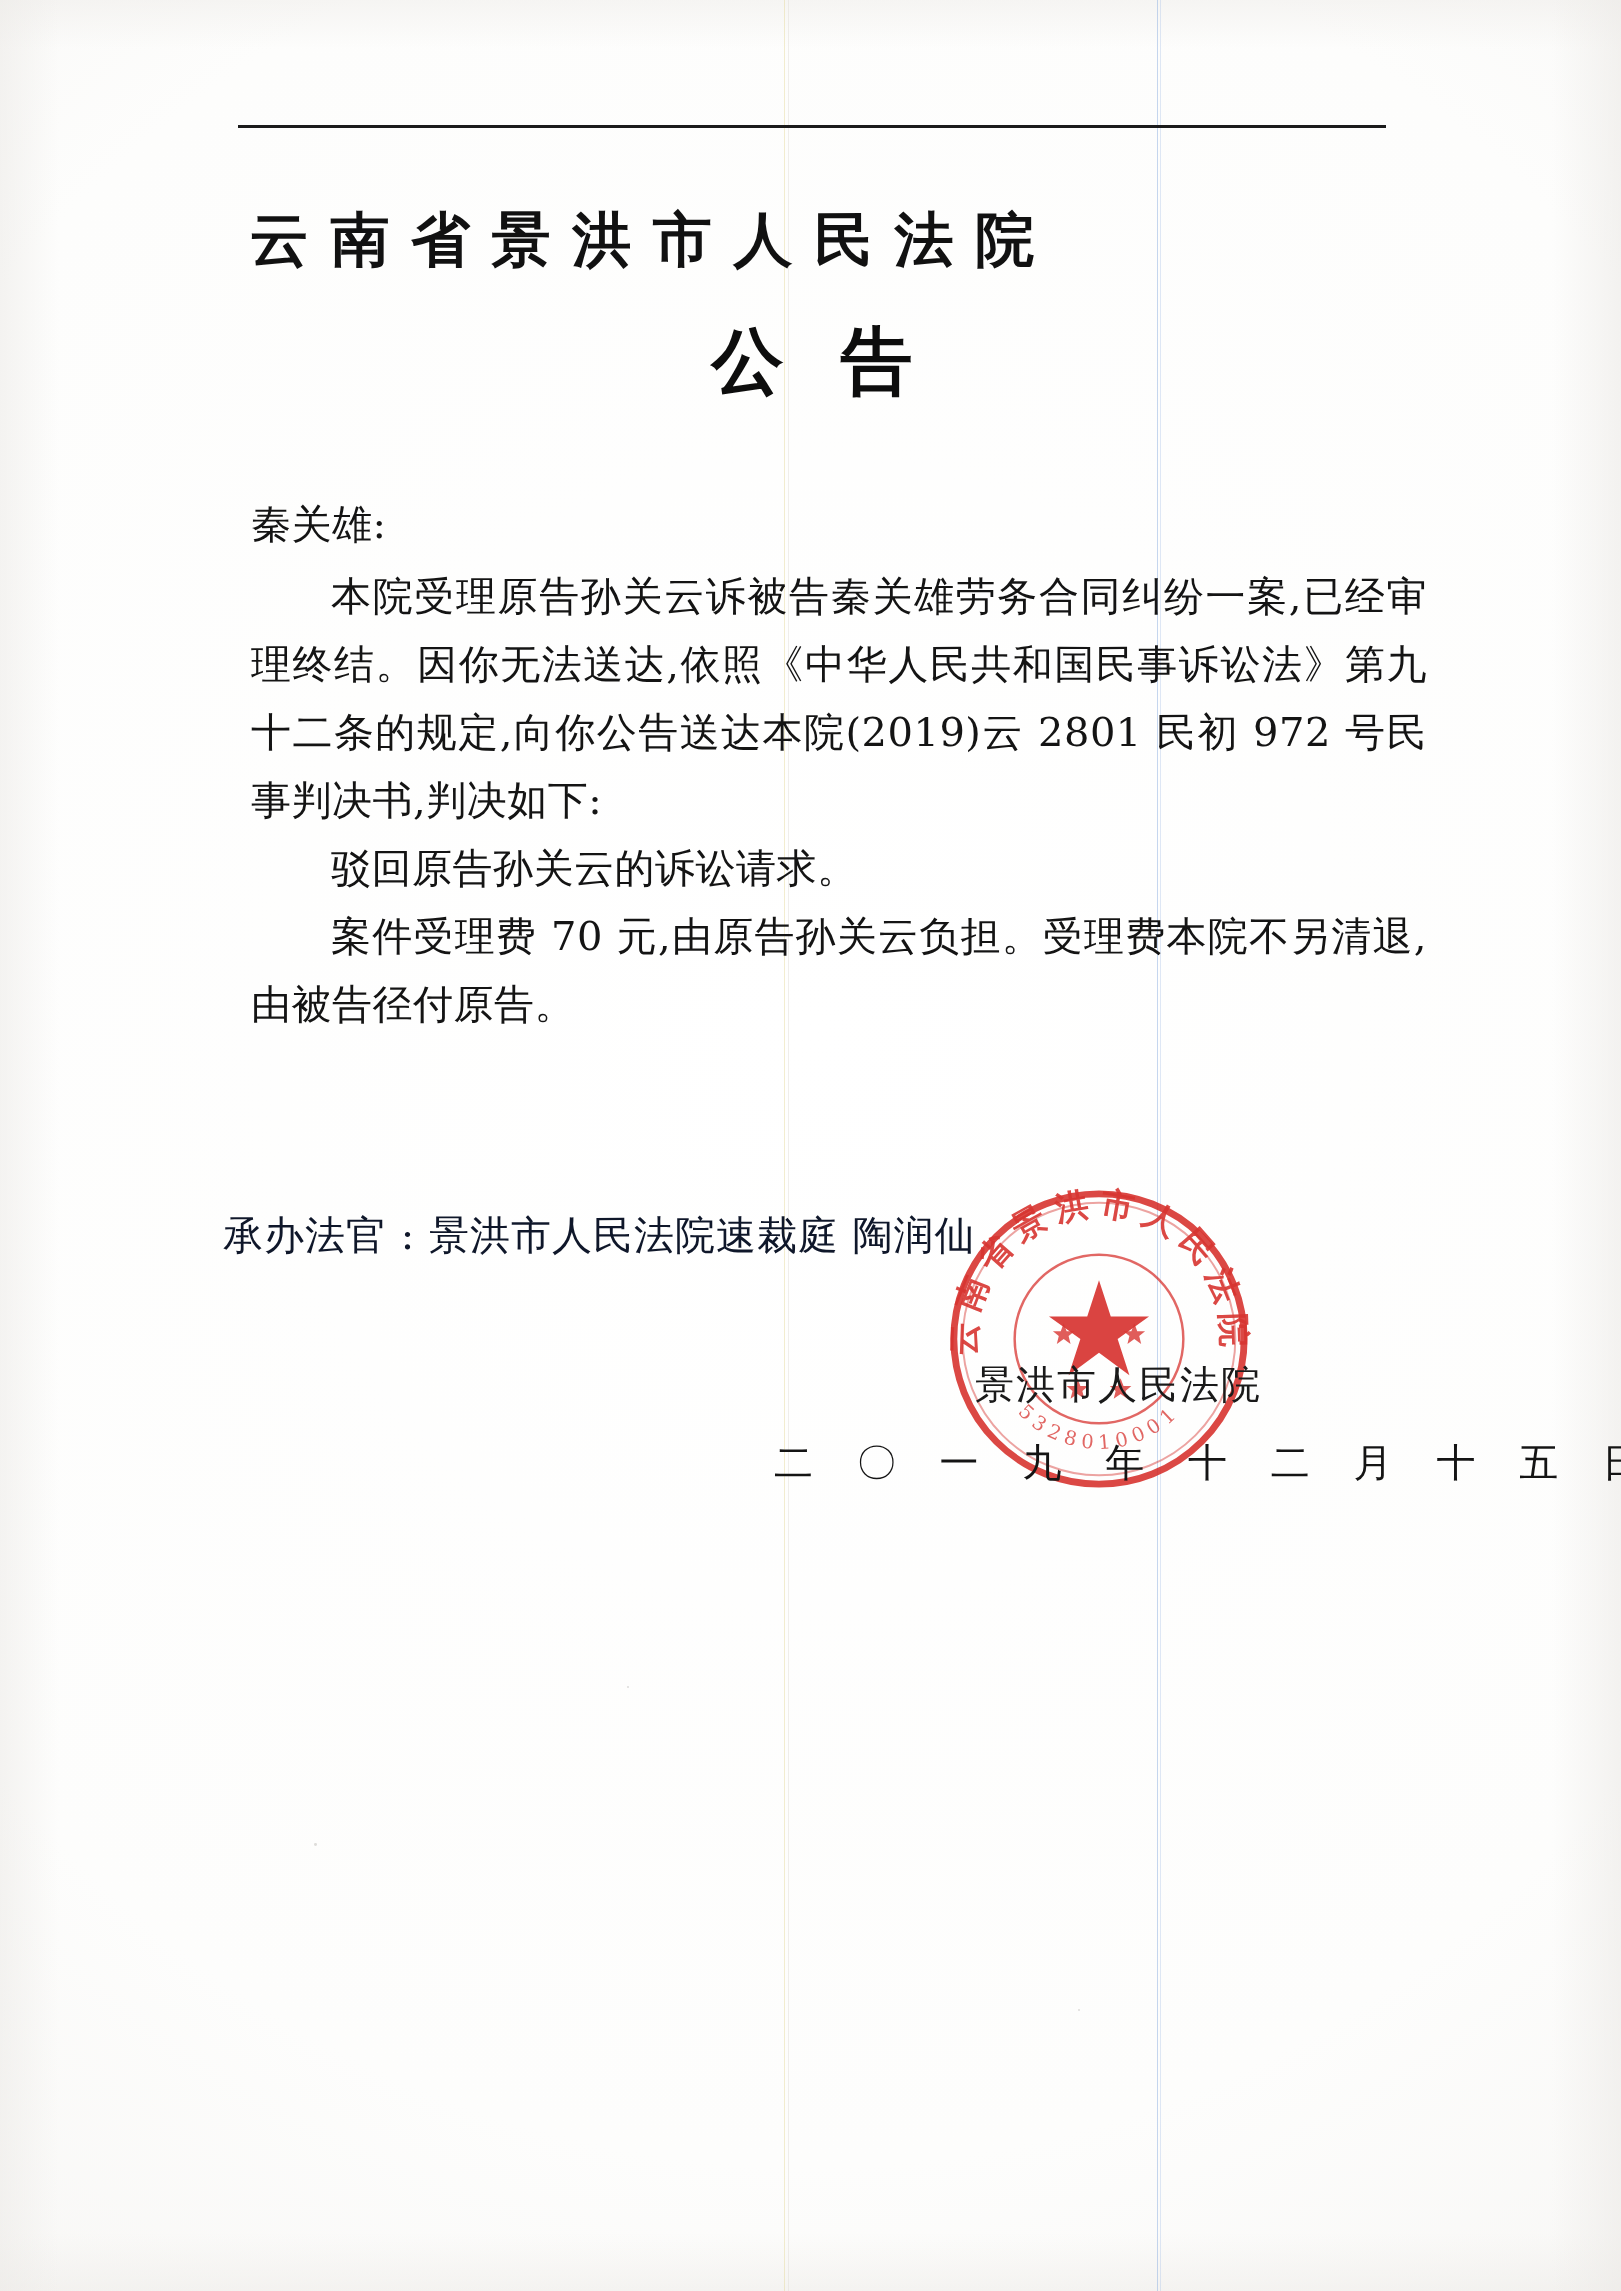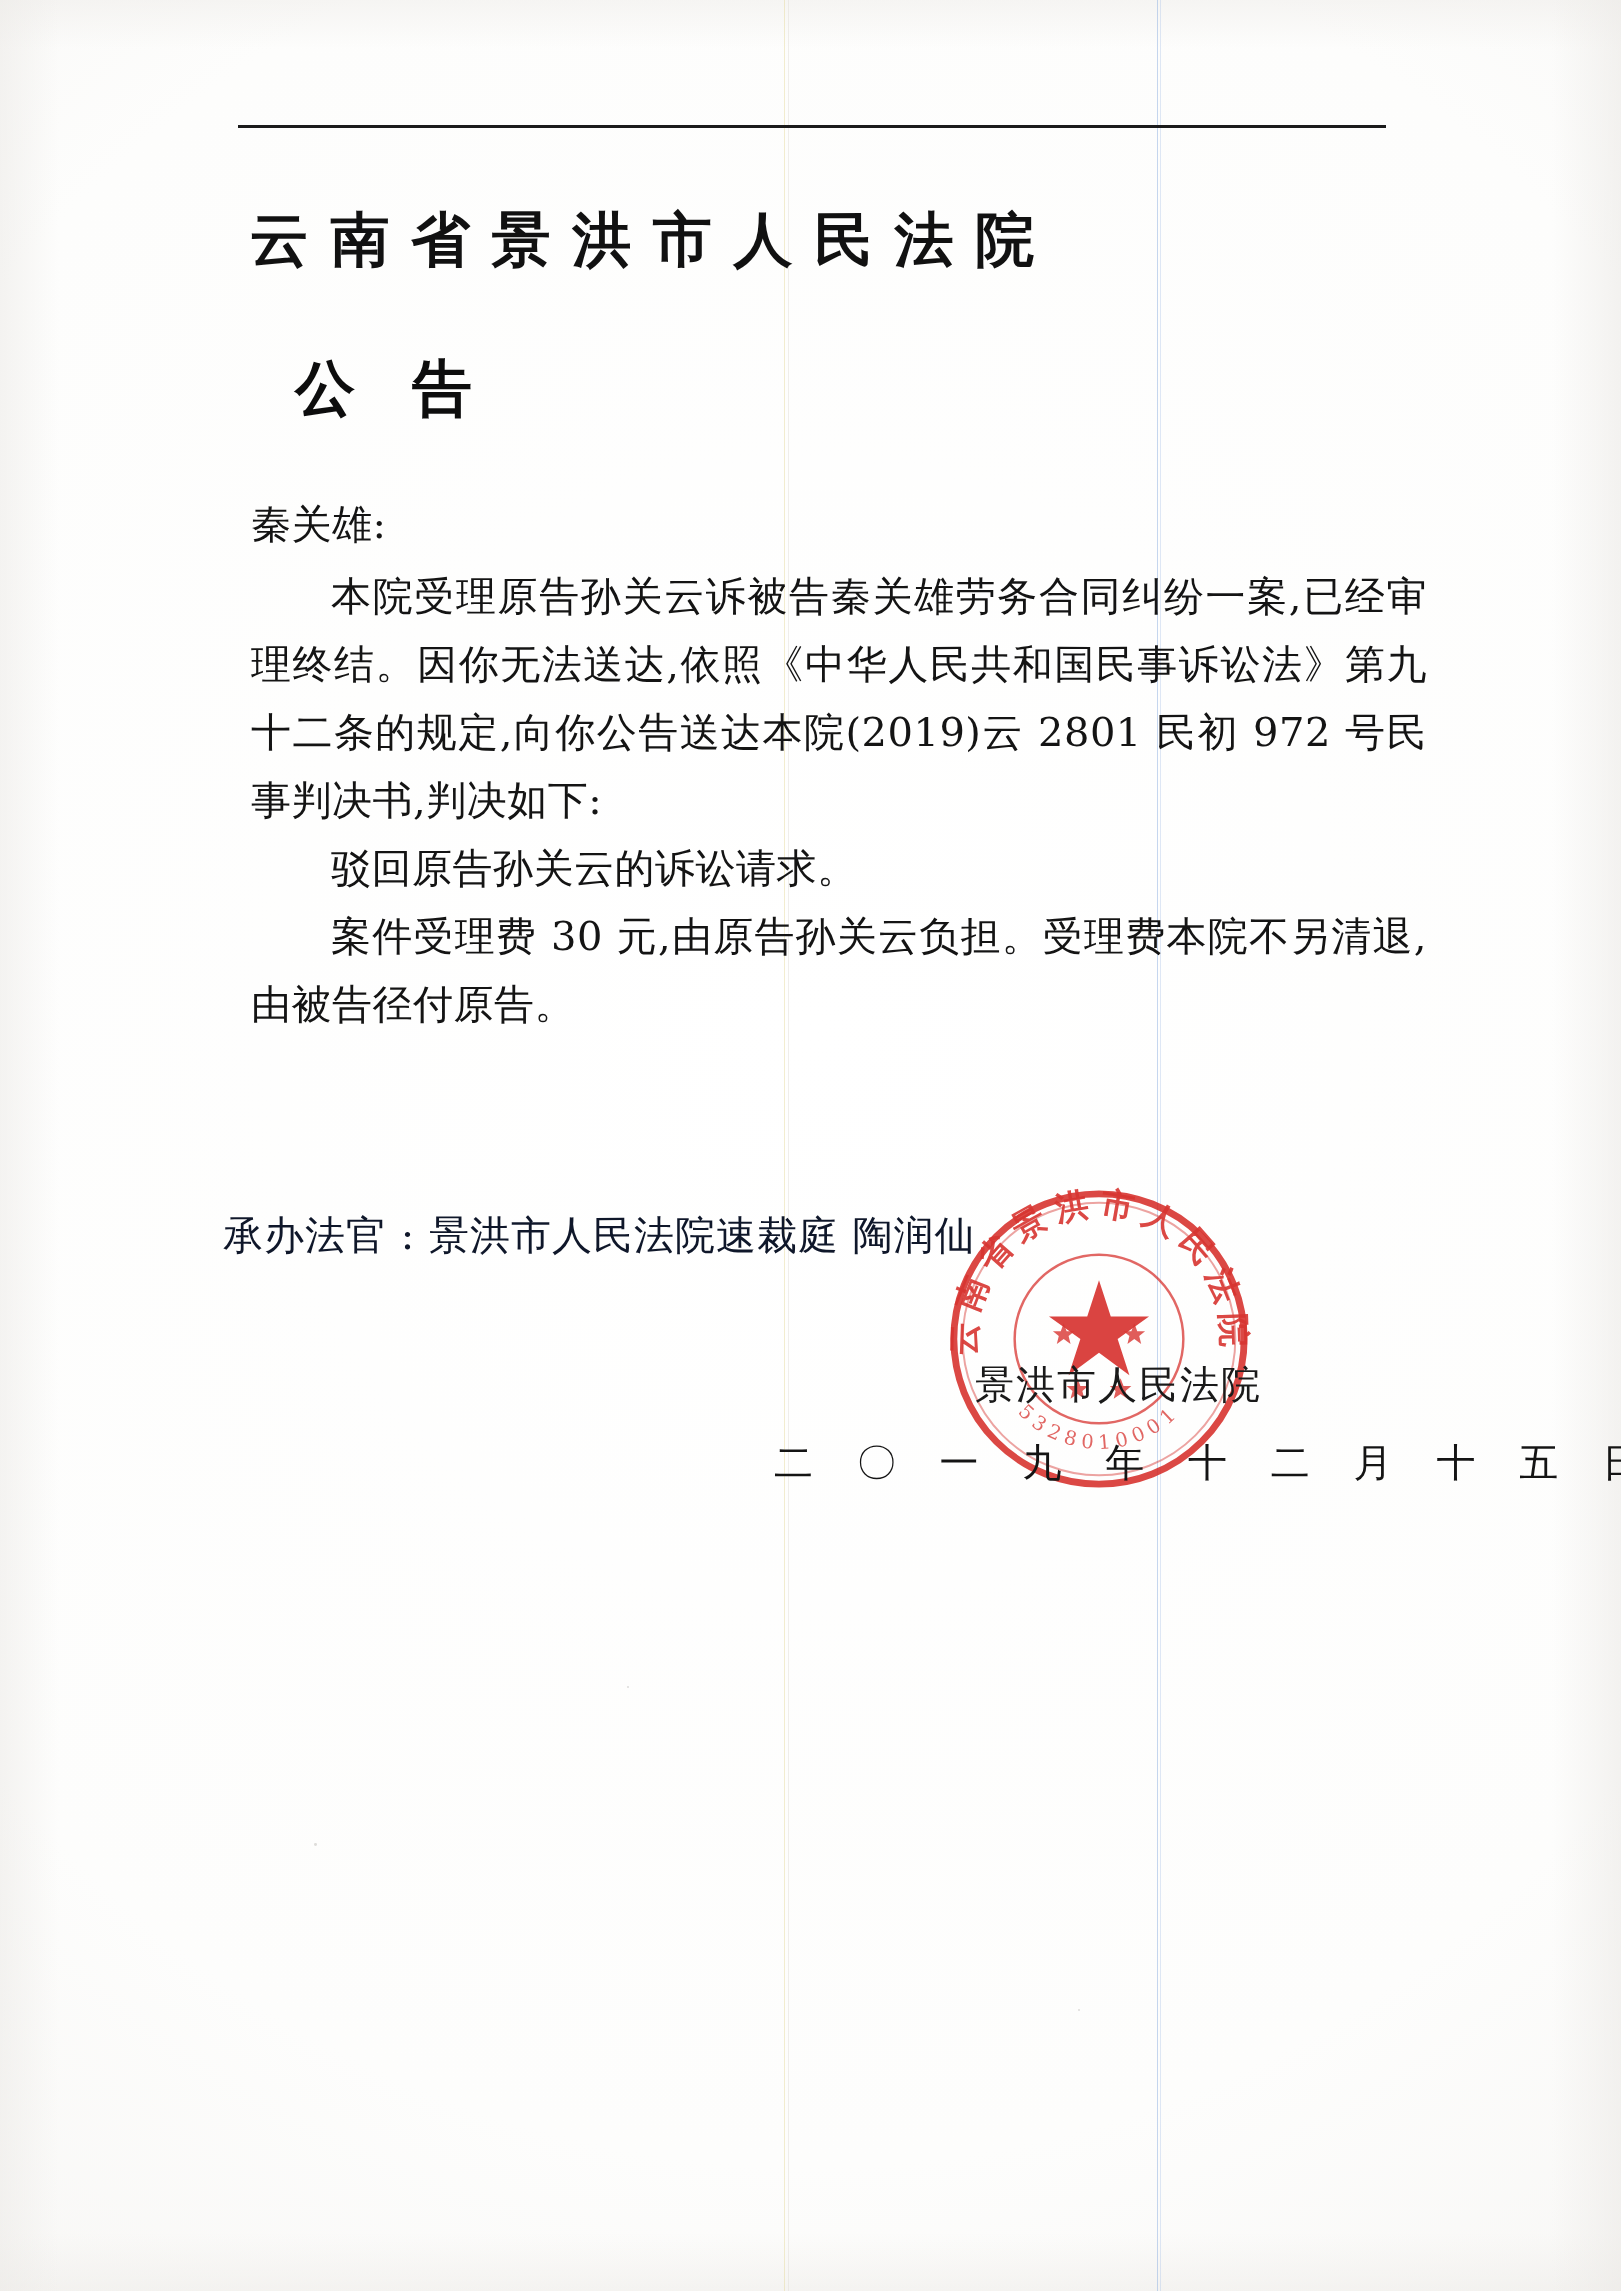--- a/index.html
+++ b/index.html
@@ -82,28 +82,27 @@
     letter-spacing: 21.6px;
     color: #111111;
     white-space: nowrap;
     padding-left: 11.8px;
   }
   .doc-title {
     position: absolute;
     left: 238px;
     top: 314px;
     width: 1148px;
-    text-align: left;
+    text-align: center;
     font-family: "DejaVu Serif", "Liberation Serif", serif;
     font-weight: bold;
-    font-size: 60px;
+    font-size: 72px;
     letter-spacing: 57px;
     color: #0d0d0d;
     text-indent: 57px;
-    margin-top: 35px;
   }
 
   
   .body-block {
     position: absolute;
     left: 223px;
     top: 490px;
     width: 1176px;
     font-size: 40px;
     line-height: 68px;
@@ -191,21 +190,21 @@
   <div class="top-rule"></div>
 
   <div class="court-name">云南省景洪市人民法院</div>
 
   <div class="doc-title">公告</div>
 
   <div class="body-block">
     <p class="addressee">秦关雄:</p>
     <p class="para">本院受理原告孙关云诉被告秦关雄劳务合同纠纷一案,已经审理终结。因你无法送达,依照《中华人民共和国民事诉讼法》第九十二条的规定,向你公告送达本院(2019)云 2801 民初 972 号民事判决书,判决如下:</p>
     <p class="para">驳回原告孙关云的诉讼请求。</p>
-    <p class="para">案件受理费 30 元,由原告孙关云负担。受理费本院不另清退,由被告径付原告。</p>
+    <p class="para">案件受理费 70 元,由原告孙关云负担。受理费本院不另清退,由被告径付原告。</p>
   </div>
 
   <div class="judge-line">承办法官 : 景洪市人民法院速裁庭 陶润仙</div>
 
   <div id="seal">
     <svg class="seal-svg" width="306" height="306" viewBox="0 0 312 312" xmlns="http://www.w3.org/2000/svg">
       <g fill="none" stroke="#d4231f" stroke-width="7" opacity="0.9">
         <circle cx="156" cy="156" r="148"></circle>
         <circle cx="156" cy="156" r="139" stroke-width="2" opacity="0.5"></circle>
       </g>

